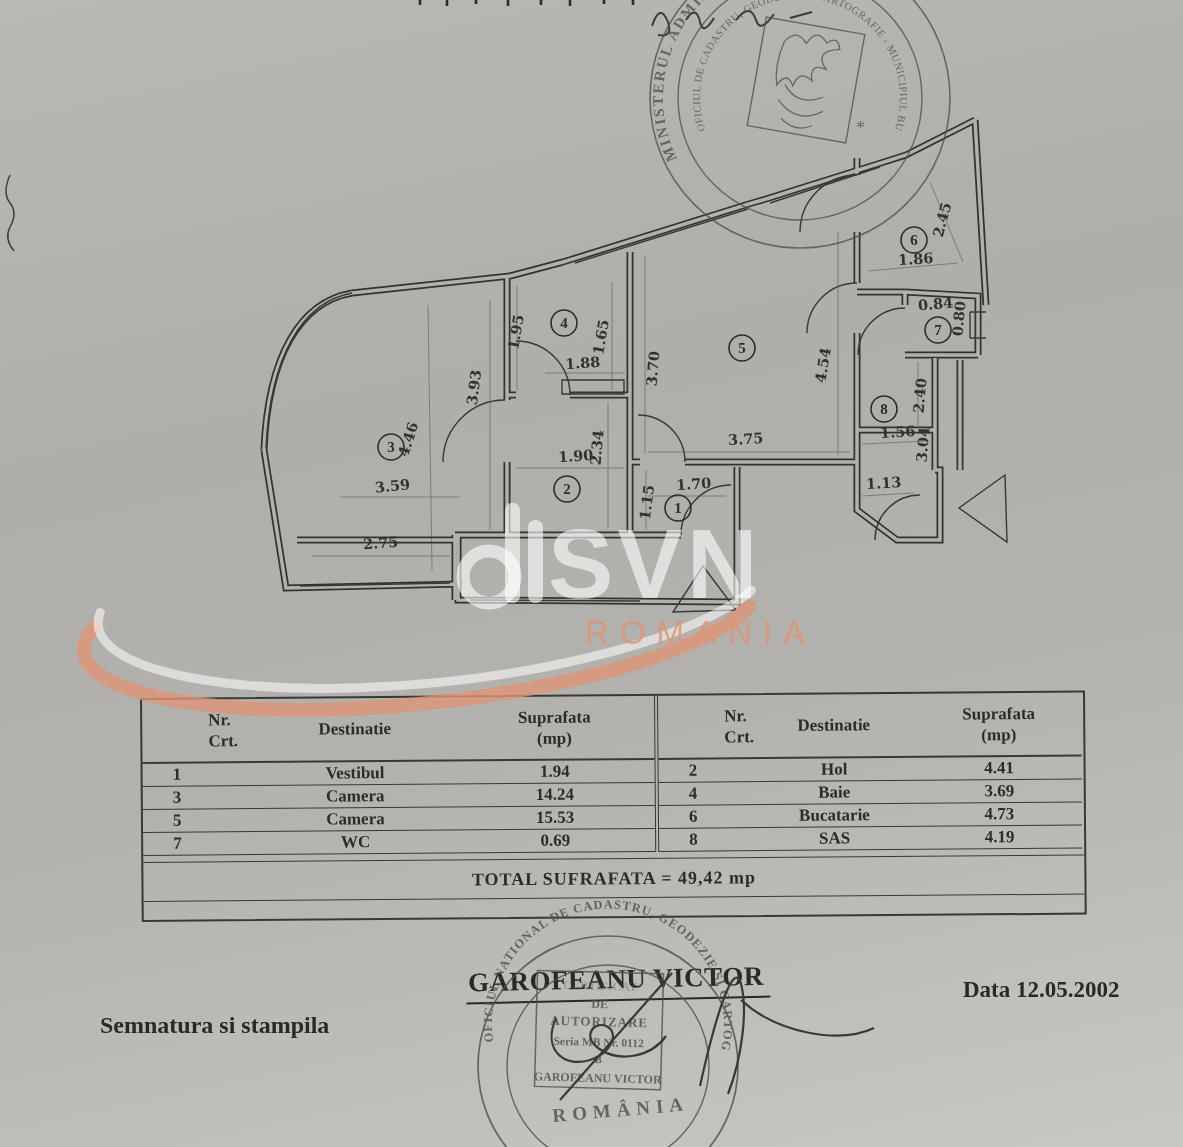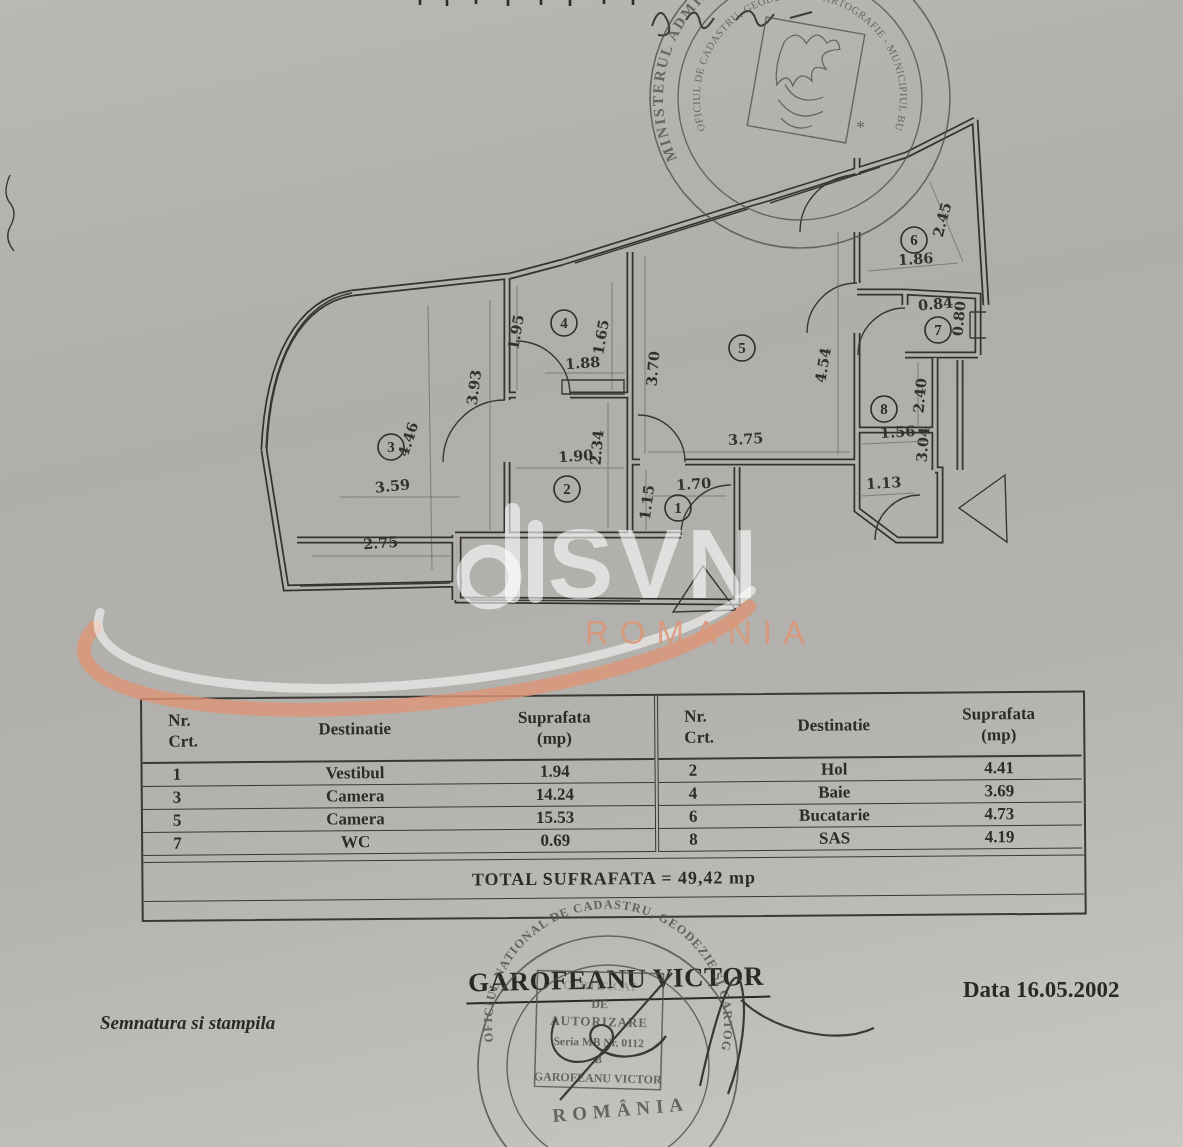--- a/index.html
+++ b/index.html
@@ -16,33 +16,33 @@
   .stamp-txt{fill:#52504c;font-family:"Liberation Serif",serif;}
   
   .tbl{position:absolute;left:140px;top:698px;width:941px;height:220px;z-index:2;
     border:2px solid #3a3834;transform:rotate(-0.45deg);transform-origin:left top;
     color:#2e2c28;font-weight:700;}
   .tbl-body{display:grid;grid-template-columns:512px 4px 423px;height:156px;}
   .vdiv{border-left:1.6px solid #3a3834;border-right:1.6px solid #3a3834;}
   .half{display:flex;flex-direction:column;}
   .hrow{display:grid;grid-template-columns:22% 39% 39%;height:62px;
     border-bottom:2px solid #3a3834;align-items:center;font-size:17px;}
-  .hnr{padding-left:26px;line-height:1.25;}
+  .hnr{padding-left:26px;line-height:1.25;margin-left:40px;}
   .hc{text-align:center;line-height:1.25;}
   .drow{display:grid;grid-template-columns:22% 39% 39%;height:22px;
     border-bottom:1.5px solid #3a3834;align-items:center;font-size:17px;}
   .dnr{padding-left:30px;}
   .dc{text-align:center;}
   .total-band{border-top:1.5px solid #3a3834;height:38px;display:flex;align-items:center;
     justify-content:center;font-size:18px;letter-spacing:1px;margin-top:6px;}
   .bstrip{border-top:1.6px solid #3a3834;flex:1;}
   
   .ft{position:absolute;z-index:2;color:#2b2925;font-weight:700;}
   #ft-line1{left:100px;top:974px;font-size:23px;}
-  #ft-line2{left:100px;top:1012px;font-size:19px;font-style:italic;}
+  #ft-line2{left:100px;top:1012px;font-size:24px;}
   #ft-name{left:466px;top:964px;font-size:27px;letter-spacing:.5px;
     border-bottom:2.6px solid #2b2925;padding:0 6px 4px 2px;transform:rotate(-1.3deg);}
   #ft-date{left:963px;top:977px;font-size:23px;}
 </style>
 </head>
 <body>
 
 <div class="page">
 
   <svg id="overlay" width="1183" height="1147" viewBox="0 0 1183 1147">
@@ -328,14 +328,14 @@
       </div>
     </div>
     <div class="total-band">
       <span>TOTAL SUFRAFATA = 49,42 mp</span>
     </div>
     <div class="bstrip"></div>
   </div>
 
   <div class="ft" id="ft-name">GAROFEANU VICTOR</div>
   <div class="ft" id="ft-line2">Semnatura si stampila</div>
-  <div class="ft" id="ft-date">Data 16.05.2002</div>
+  <div class="ft" id="ft-date">Data 12.05.2002</div>
 </div>
 
 </body></html>

